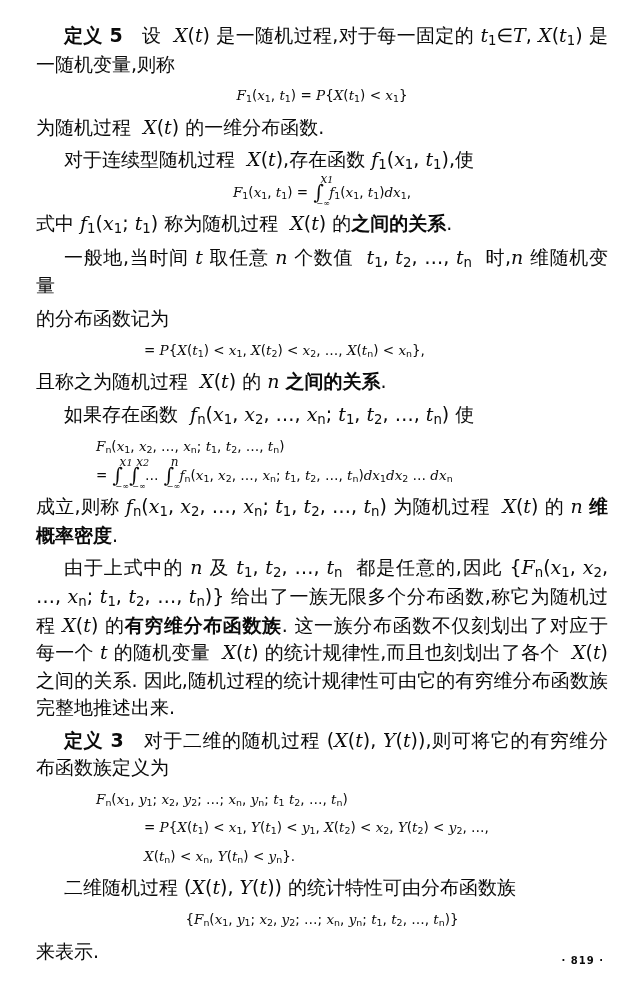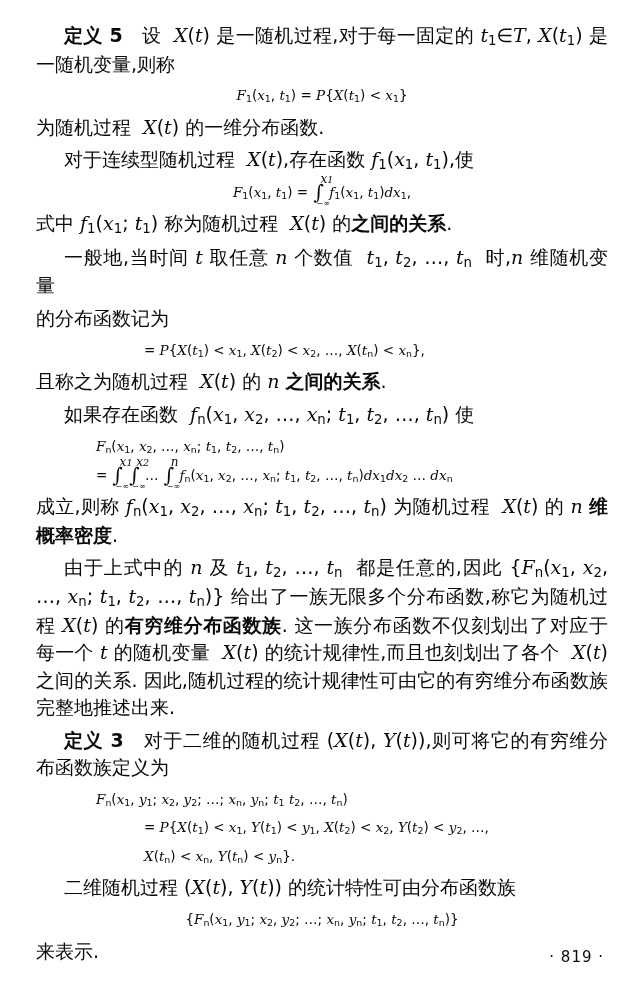--- a/index.html
+++ b/index.html
@@ -94,22 +94,23 @@
     position: absolute;
     bottom: -8px;
     left: 3px;
     font-size: 8px;
     white-space: nowrap;
   }
   .pagenum {
     position: absolute;
     right: 36px;
     bottom: 22px;
-    font-size: 15px;
+    font-size: 10px;
     letter-spacing: 1px;
+    font-weight: bold;
   }
 </style>
 </head>
 <body>
 
 <div class="page">
   <div class="content">
 
 
     <p class="para indent">

